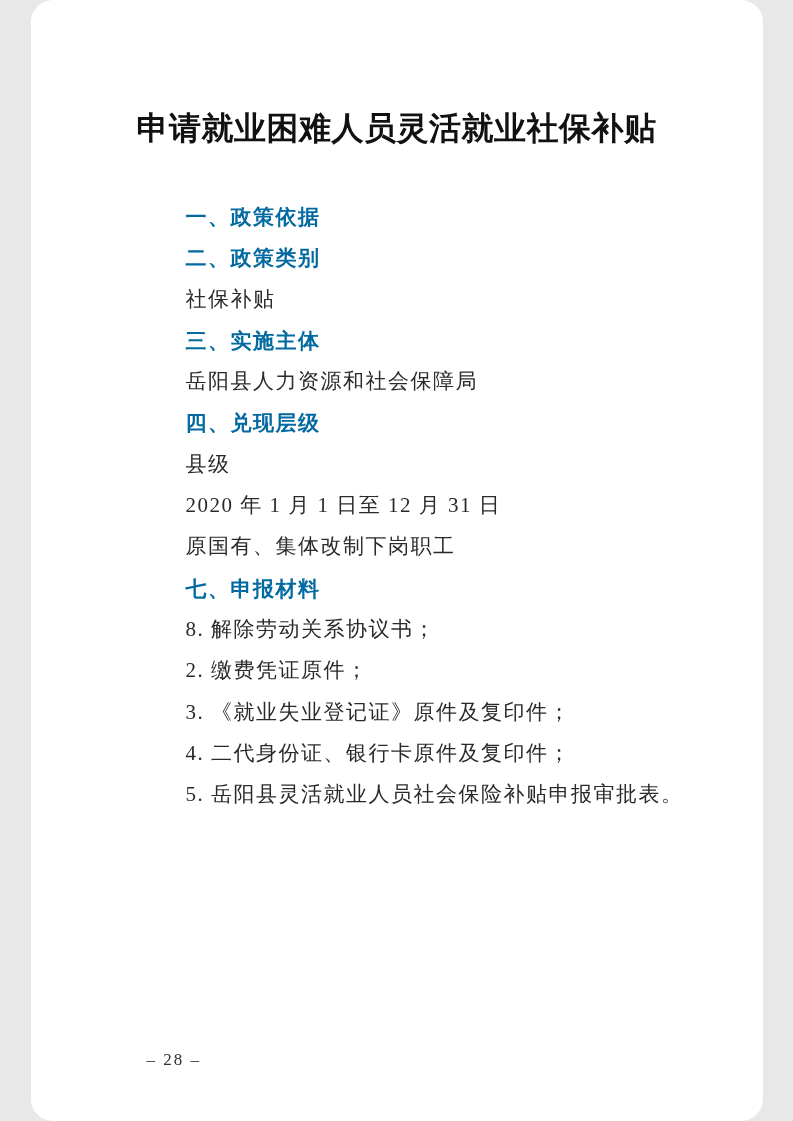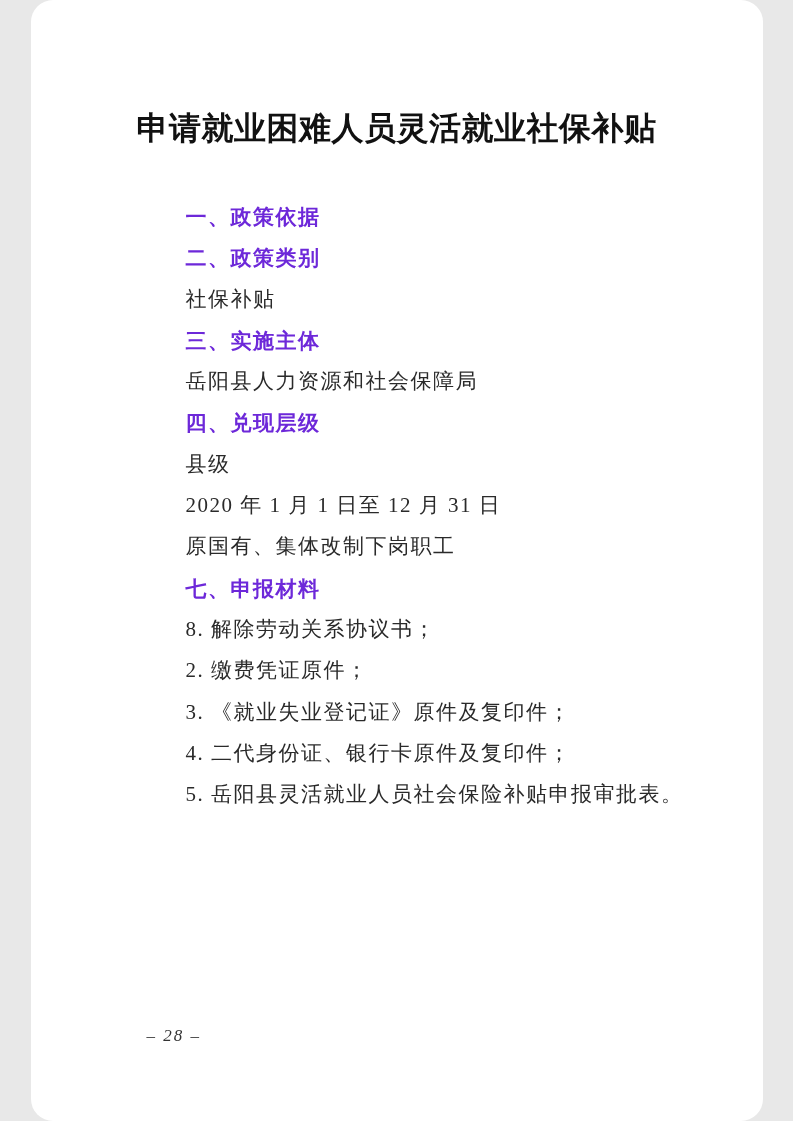--- a/index.html
+++ b/index.html
@@ -40,43 +40,42 @@
   }
   .content p {
     margin: 0;
     font-size: 21px;
     line-height: 41.3px;
     text-indent: 2em;
   }
   .sec-heading {
     font-family: "Liberation Sans", sans-serif;
     font-weight: 700;
-    color: #6d28d9;
+    color: #0369a1;
     letter-spacing: 1.5px;
   }
   .sec-body {
     font-family: "Liberation Serif", serif;
     font-weight: 400;
     color: #2a2a2a;
     letter-spacing: 1.5px;
   }
   .sec-body.wrap {
     text-align: justify;
     letter-spacing: 1px;
   }
   .page-number {
     position: absolute;
     left: 116px;
-    top: 1024px;
+    top: 1048px;
     font-family: "Liberation Serif", serif;
     font-size: 17px;
     line-height: 24px;
     color: #333333;
     letter-spacing: 2px;
-    font-style: italic;
   }
 </style>
 </head>
 <body>
 
 <div class="page">
 
   <h1 class="doc-title">申请就业困难人员灵活就业社保补贴</h1>
 
   <div class="content">

